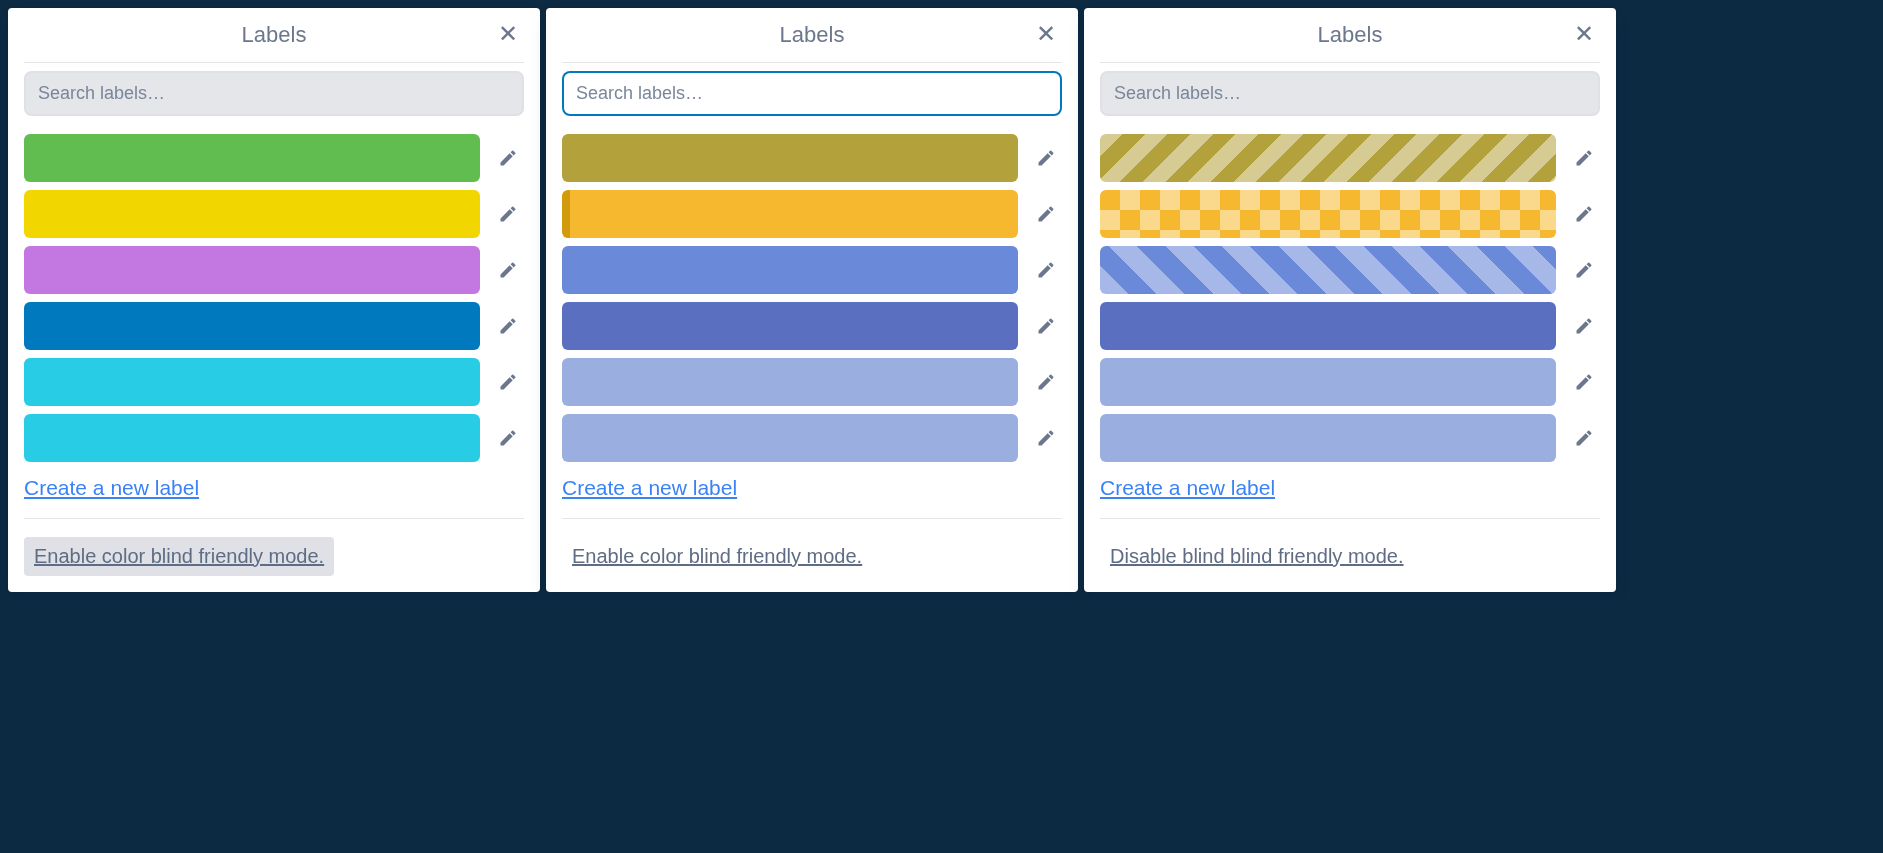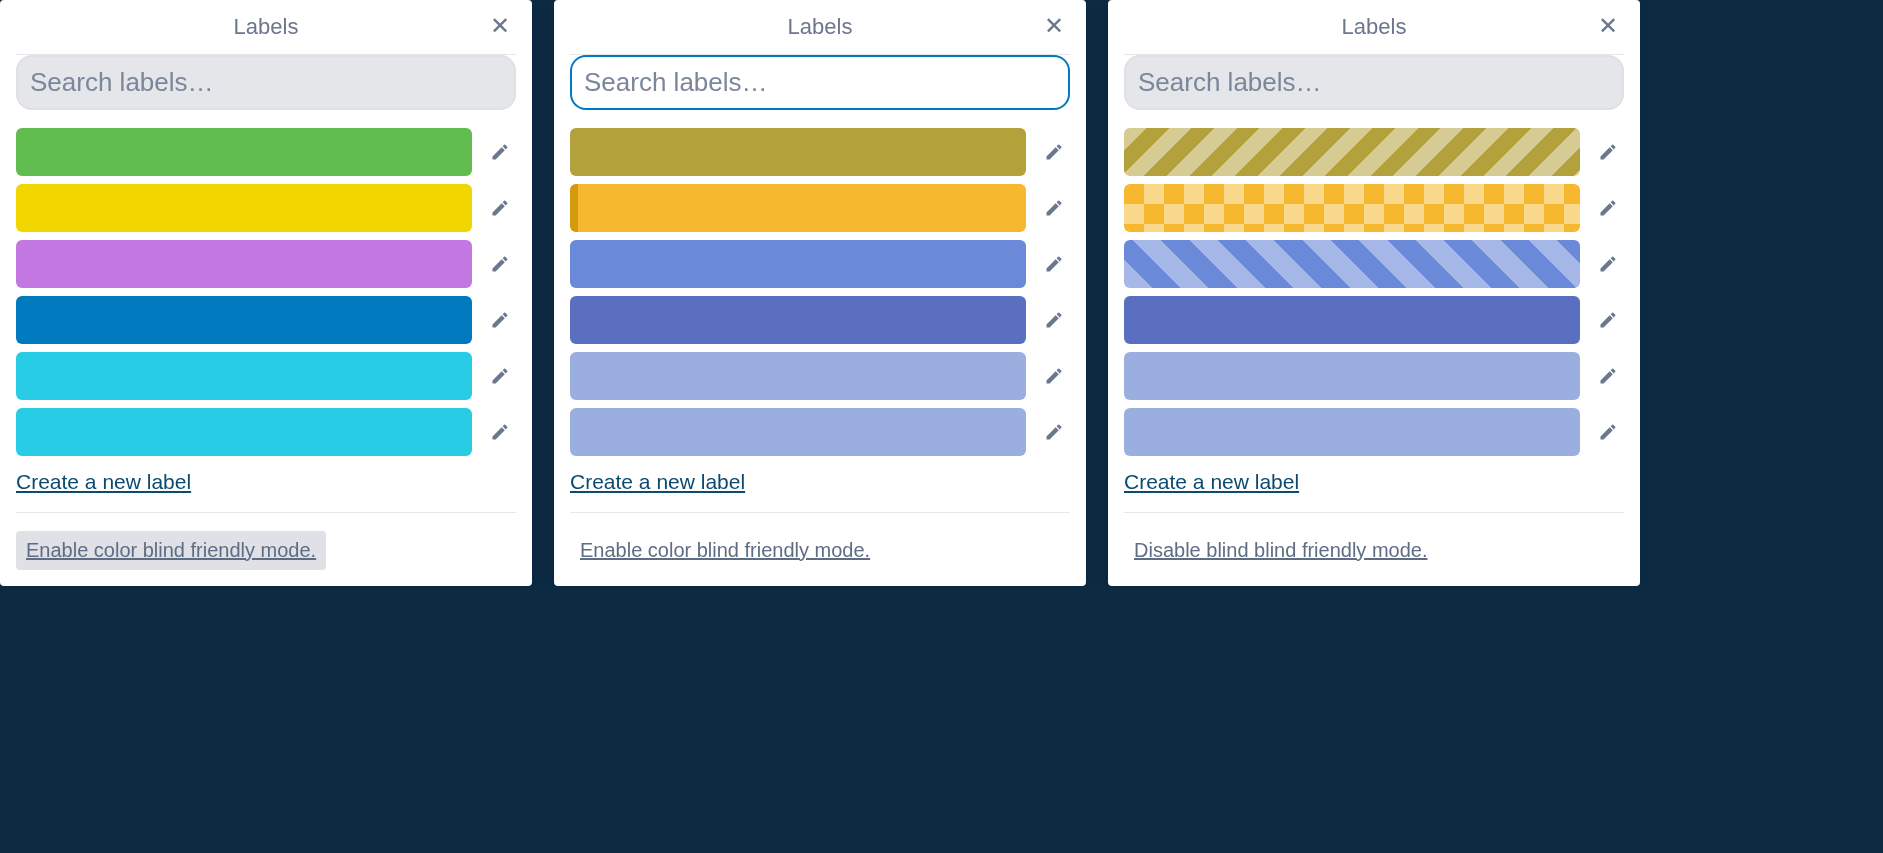--- a/index.html
+++ b/index.html
@@ -1,16 +1,16 @@
 <!DOCTYPE html>
 <html><head>
 <meta charset="utf-8">
 <style>
   html,body{margin:0;padding:0;background:#0c2a41;font-family:-apple-system,BlinkMacSystemFont,"Segoe UI",Helvetica,Arial,sans-serif;}
-  .stage{display:flex;gap:22px;padding:0;}
+  .stage{display:flex;gap:6px;padding:8px;}
   .popover{
     width:500px;
     background:#fff;
     border-radius:4px;
     box-shadow:0 8px 16px -4px rgba(9,30,66,.25),0 0 1px rgba(9,30,66,.3);
     padding:0 16px 16px 16px;
     flex:0 0 auto;
     position:relative;
   }
   .hdr{
@@ -29,26 +29,26 @@
     right:0;
     top:10px;
     width:32px;height:32px;
     display:flex;align-items:center;justify-content:center;
     color:#6b778c;
     cursor:pointer;
     font-size:24px;
     line-height:1;
   }
   .search{
-    margin-top:0;
+    margin-top:8px;
     width:100%;
     box-sizing:border-box;
-    font-size:26px;
+    font-size:18px;
     padding:12px 14px;
-    border-radius:16px;
+    border-radius:8px;
     border:none;
     outline:none;
   }
   .search.state-default{
     background:#e4e6ea;
     color:#6b778c;
     box-shadow:inset 0 0 0 2px #dfe1e6;
   }
   .search.state-focused{
     background:#fff;
@@ -79,21 +79,21 @@
     color:#6b778c;cursor:pointer;
     border-radius:4px;
   }
   .edit svg{width:20px;height:20px;fill:#6b778c;}
   .create{
     margin-top:14px;
     padding-bottom:18px;
     border-bottom:1px solid #e4e6ea;
   }
   .create a{
-    color:#0c4a6e;font-size:21px;text-decoration:underline;cursor:pointer;
+    color:#3b82f6;font-size:21px;text-decoration:underline;cursor:pointer;
   }
   .toggle{
     margin-top:18px;
   }
   .toggle a{
     color:#5e6c84;font-size:20px;text-decoration:underline;cursor:pointer;
     display:inline-block;
     padding:8px 10px 8px 10px;
     border-radius:4px;
   }

